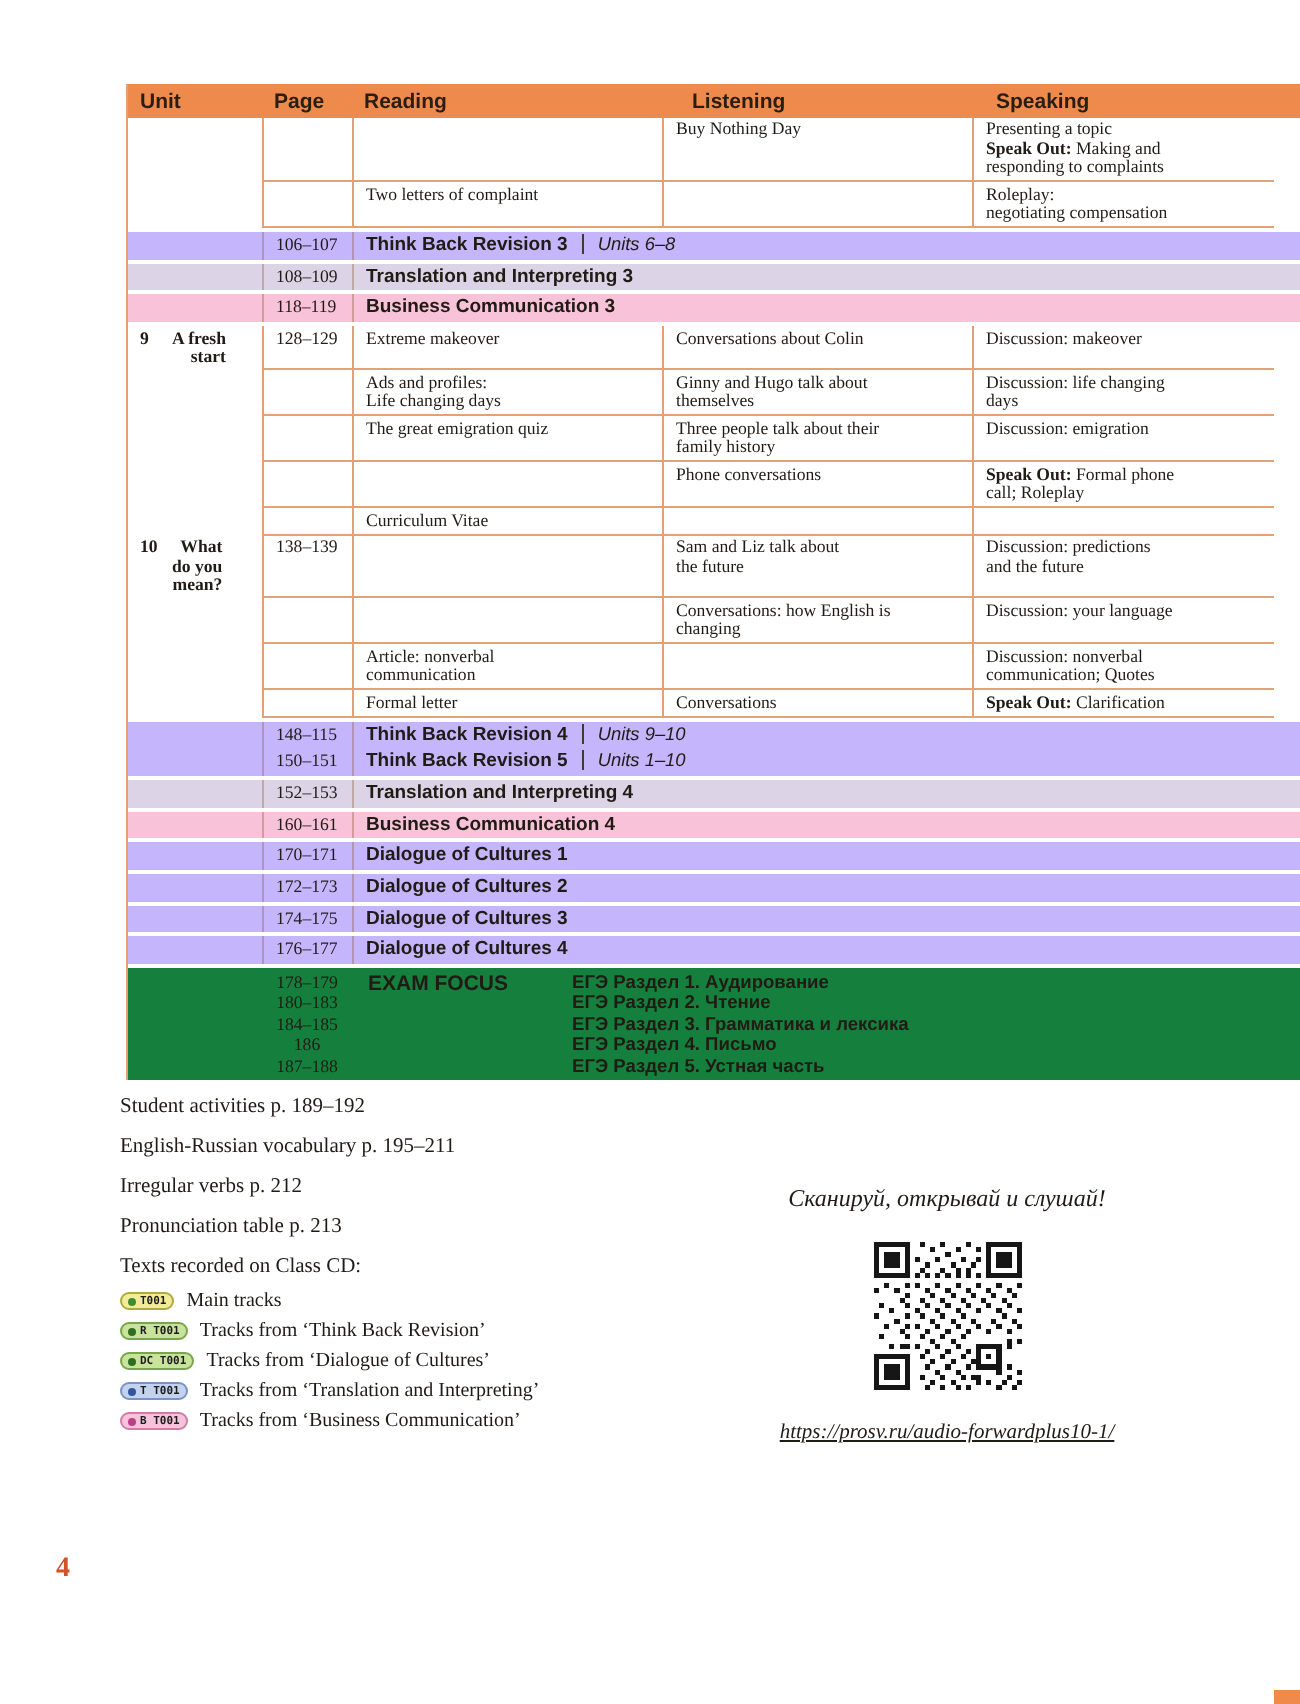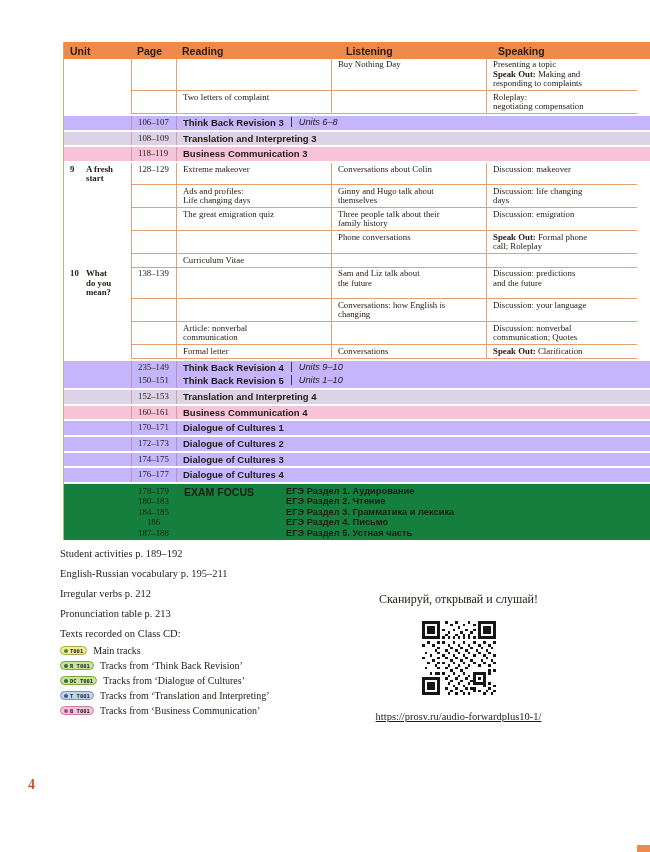--- a/index.html
+++ b/index.html
@@ -17,21 +17,21 @@
   .trow .c2,.trow .c3,.trow .c4,.trow .c5 { border-left:1px solid #e2a276; border-bottom:1px solid #e2a276; }
 
   .thead { background:#ef8a4d; }
   .thead > div { font-family:"Liberation Sans","DejaVu Sans",sans-serif; font-weight:bold;
                  font-size:10.5px; line-height:1.15; color:#2a1d12; padding:2.5px 6px 2px 6px;
                  border:none !important; white-space:normal; }
   .thead .c4 { padding-left:15px; } .thead .c5 { padding-left:12px; }
 
   .unitcell { display:flex; gap:4px; font-weight:bold; font-size:9.5px; line-height:1.1; }
   .uno { min-width:12px; }
-  .uname { white-space:pre-line; }
+  .uname { white-space:pre-line;text-align:right; }
 
   
   .band { display:grid; grid-template-columns:67px 45px 1fr; margin:2px 0; white-space:normal; }
   .band .bpage { padding:2px 4px 2px 6px; font-size:8.8px; line-height:1.1;
                  border-left:1px solid rgba(140,90,45,.35); }
   .band .btitle { display:flex; align-items:flex-start; padding:1px 6px; border-left:1px solid rgba(140,90,45,.35);
                   font-family:"Liberation Sans","DejaVu Sans",sans-serif; font-weight:bold; font-size:9.5px; }
   .vsep { width:1px; height:10px; background:#3e3a35; margin:0 7px; flex:0 0 auto; }
   .bnote { font-style:italic; font-weight:normal; font-size:9.2px; }
   .green { background:#c4b5fd; } .lavender { background:#ddd3e6; }
@@ -55,21 +55,21 @@
   .badge { display:inline-flex; align-items:center; gap:2px; height:9px; padding:0 3px;
            border-radius:4.5px; font-family:"DejaVu Sans Mono",monospace; font-size:5.5px;
            font-weight:bold; color:#1d1d1d; border:1px solid rgba(0,0,0,.3); flex:0 0 auto; }
   .badge .dot { width:4px; height:4px; border-radius:50%; }
   .b-yellow { background:#f2ec9a; border-color:#b0a940; } .b-yellow .dot { background:#3f8d2f; }
   .b-green  { background:#c9e39b; border-color:#79a64a; } .b-green  .dot { background:#2f6e22; }
   .b-blue   { background:#c3d3ee; border-color:#7a93c4; } .b-blue   .dot { background:#34569e; }
   .b-pink   { background:#f6c3da; border-color:#cf7ca6; } .b-pink   .dot { background:#bb3f85; }
 
   
-  .audio { position:absolute; left:346px; top:592px; width:225px; text-align:center; }
+  .audio { position:absolute; left:361px; top:592px; width:225px; text-align:center;font-style:italic; }
   .scan-text { font-size:12px; }
   .qr { width:74px; height:74px; margin:14px auto 0; }
   .qr svg { display:block; width:100%; height:100%; }
   .audio-link { display:inline-block; margin-top:16px; font-size:10.5px; color:#211b15;
                 text-decoration:underline; cursor:pointer; }
 
   .pageno { position:absolute; left:28px; top:777px; font-size:14px; font-weight:bold; color:#d4502a; }
   .corner-accent { position:absolute; left:637px; bottom:0; width:13px; height:7px; background:#ef8a4d; }
 </style>
 </head>
@@ -214,21 +214,21 @@
       <div class="trow">
         <div class="c1"></div>
         <div class="c2"></div>
         <div class="c3">Formal letter</div>
         <div class="c4">Conversations</div>
         <div class="c5"><b>Speak Out:</b><span> Clarification</span></div>
       </div>
 
       <div class="band green">
         <div></div>
-        <div class="bpage">235–149</div>
+        <div class="bpage">148–115</div>
         <div class="btitle">
             <b>Think Back Revision 4</b>
             <span class="vsep"></span>
             <i class="bnote">Units 9–10</i>
           </div>
         <div></div>
         <div class="bpage">150–151</div>
         <div class="btitle">
             <b>Think Back Revision 5</b>
             <span class="vsep"></span>

